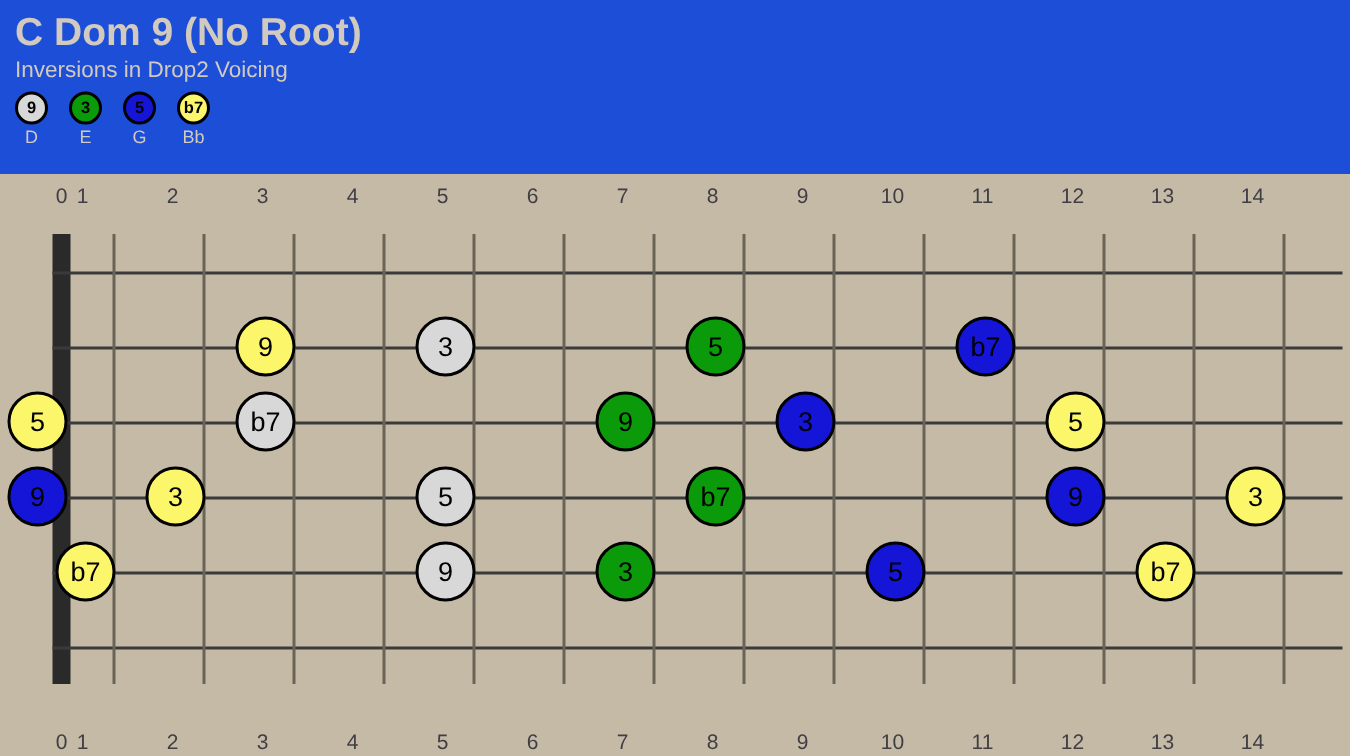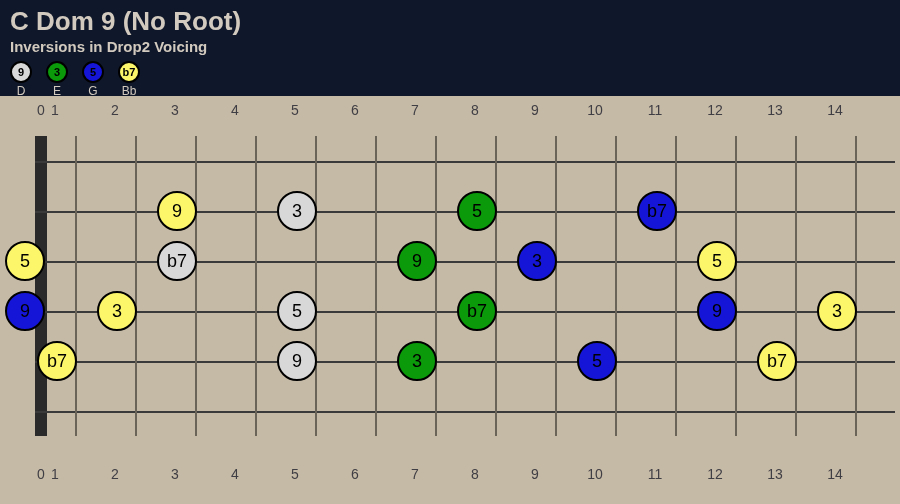--- a/index.html
+++ b/index.html
@@ -4,34 +4,33 @@
 <style>
   * { margin: 0; padding: 0; box-sizing: border-box; }
   body {
     width: 900px;
     height: 504px;
     font-family: Arial, Helvetica, sans-serif;
     background: #c5baa5;
     overflow: hidden;
   }
   .header {
-    background: #0f172a;
+    background: #1d4ed8;
     padding: 6px 10px 10px 10px;
-    height: 96px;
+    height: 116px;
   }
   .title {
     color: #d2cabe;
     font-size: 26px;
     font-weight: bold;
   }
   .subtitle {
     color: #d2cabe;
     font-size: 15px;
     margin-top: 1px;
-    font-weight: bold;
   }
   .legend {
     display: flex;
     gap: 14px;
     margin-top: 6px;
   }
   .legend-item {
     display: flex;
     flex-direction: column;
     align-items: center;

